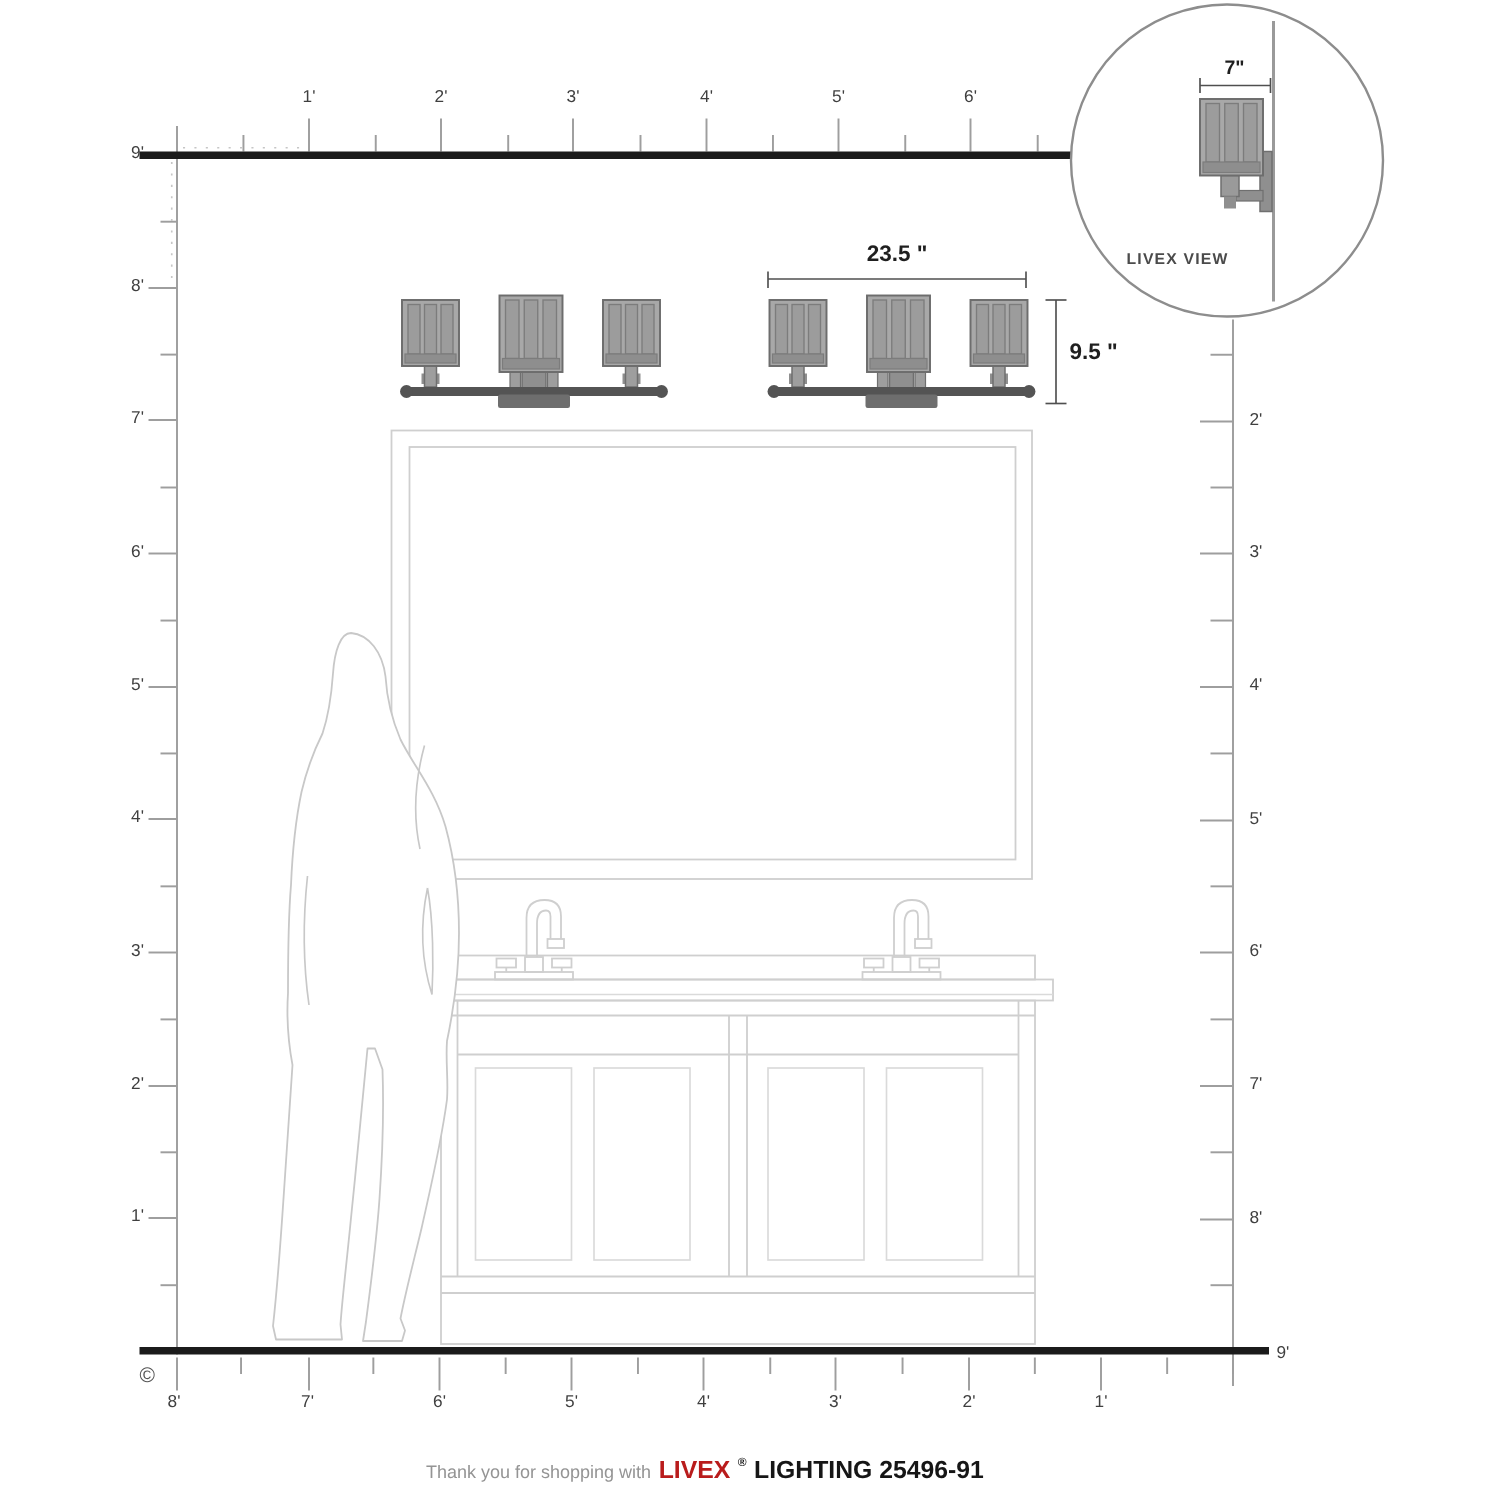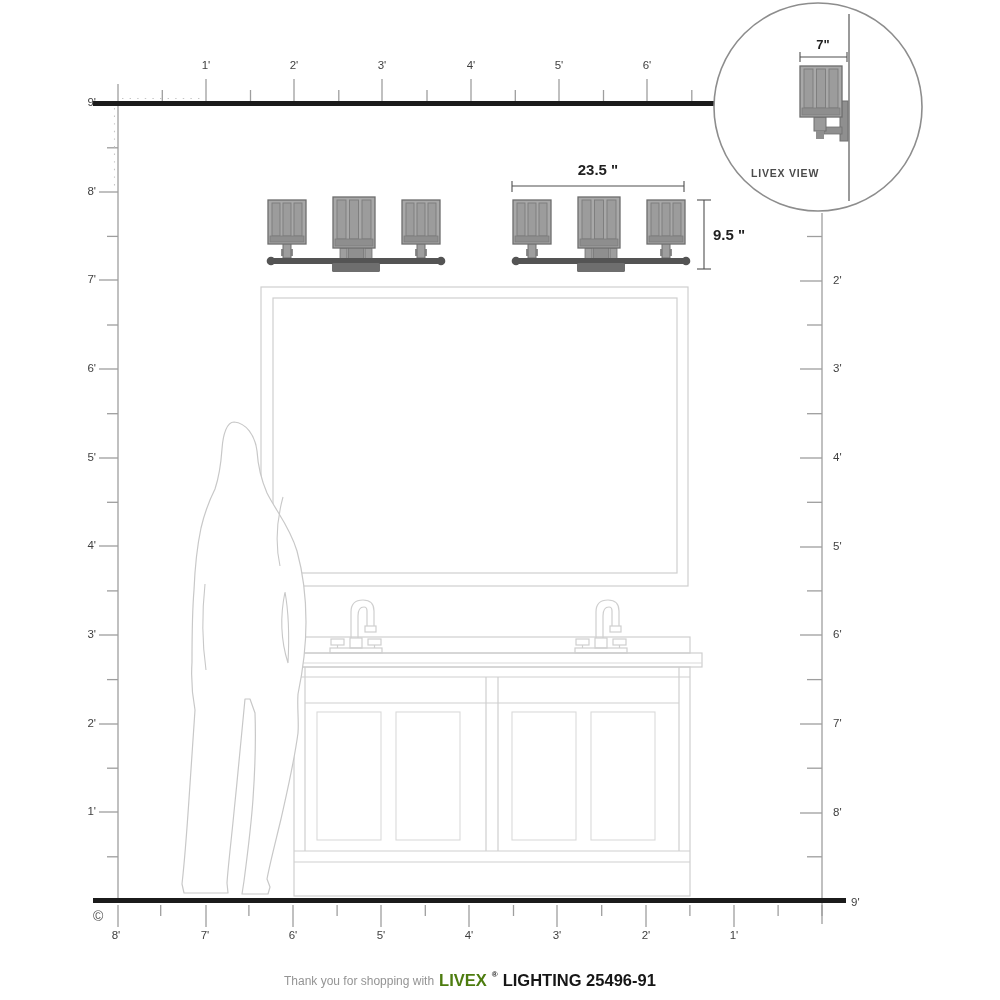--- a/index.html
+++ b/index.html
@@ -9,21 +9,21 @@
   .lbl{position:absolute;font-size:11.5px;color:#3f3f3f;white-space:nowrap;}
   .ctr{transform:translateX(-50%);}
   .rlbl{position:absolute;width:22px;text-align:right;font-size:11.5px;color:#3f3f3f;}
   .dim{position:absolute;font-weight:700;font-size:15px;color:#1f1f1f;white-space:nowrap;}
   .dimsm{position:absolute;font-weight:700;font-size:13px;color:#1f1f1f;white-space:nowrap;}
   .sideview{position:absolute;font-weight:700;font-size:10.5px;letter-spacing:.8px;color:#4b4b4b;}
   .note{position:absolute;font-weight:700;font-size:15px;color:#161616;white-space:nowrap;}
   .copyright{position:absolute;font-size:14px;color:#555;}
   .footer{position:absolute;display:flex;align-items:center;gap:5px;white-space:nowrap;}
   .thanks{font-size:12px;color:#949494;}
-  .brand{font-weight:700;font-size:16.5px;color:#4d7c0f;}
+  .brand{font-weight:700;font-size:16.5px;color:#b91c1c;}
   .reg{font-weight:700;font-size:8px;color:#161616;position:relative;top:-6px;}
   .product{font-weight:700;font-size:16.5px;color:#161616;}
   .s1{stroke:#9e9e9e;stroke-width:1.3;}
   .s2{stroke:#cfcfcf;stroke-width:1.2;fill:none;}
   .s3{stroke:#dadada;stroke-width:1.1;fill:none;}
   .dimline{stroke:#4f4f4f;stroke-width:1.1;}
   .dots{stroke:#c6c6c6;stroke-width:1.1;stroke-dasharray:1.4 6.2;}
 </style>
 </head>
 <body>

